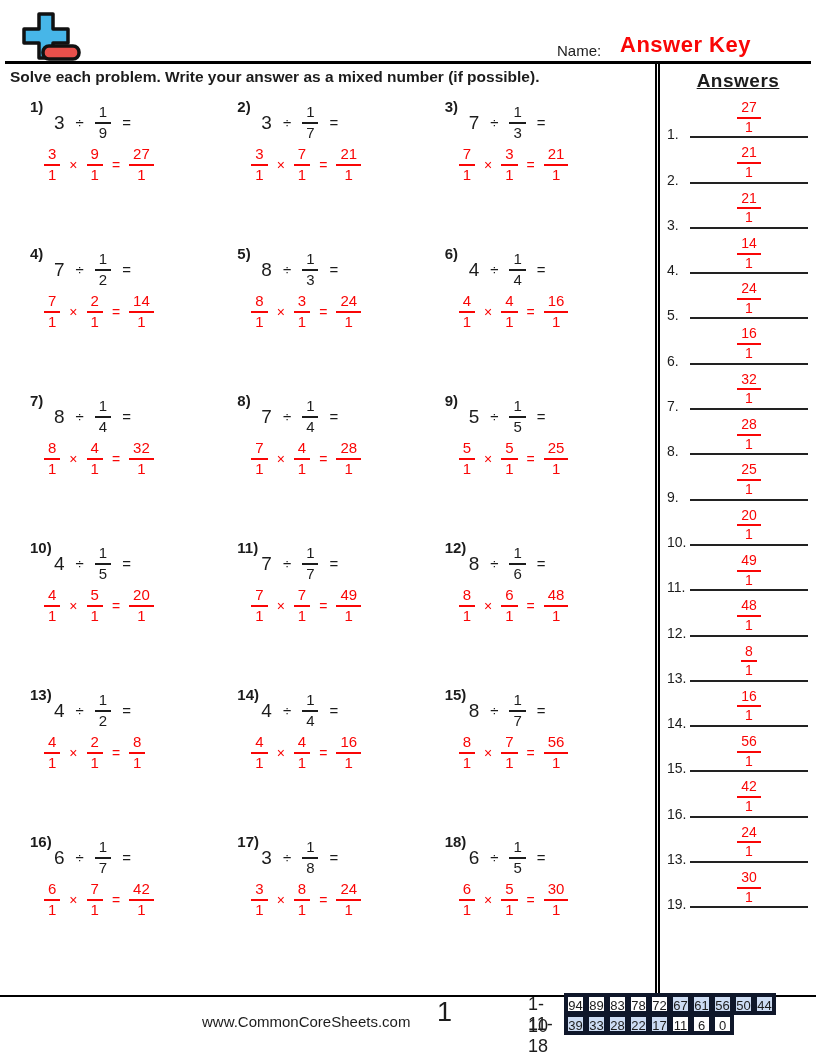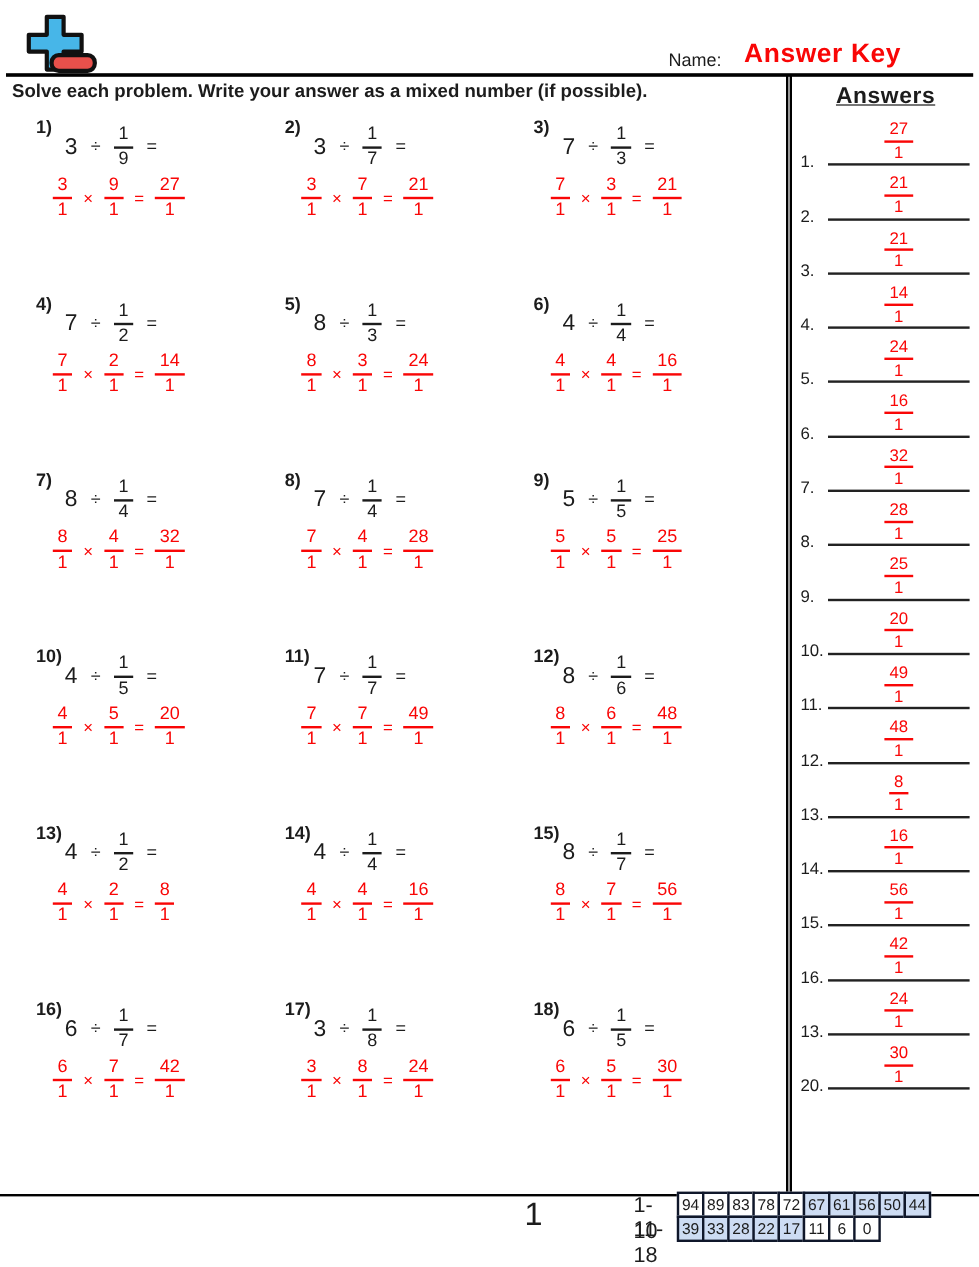--- a/index.html
+++ b/index.html
@@ -56,21 +56,21 @@
     background:#000; border-radius:10px; }
   .math-pill { position:absolute; left:5px; right:5px; top:5px; bottom:5px; background:#fff;
     border-radius:15px; display:flex; align-items:center; justify-content:center;
     font-size:21px; font-weight:bold; color:#000; }
   .website { position:absolute; left:202px; top:1013px; font-size:15px; }
   .page-num { position:absolute; left:437px; top:997px; font-size:27px; }
   .score-table { position:absolute; left:528px; top:993px; }
   .score-row { display:flex; height:22px; }
   .score-row + .score-row { margin-top:-2px; }
   .score-label { width:38px; text-align:left; padding-right:5px; font-size:18px; line-height:22px; }
-  .score-cell { width:23px; height:22px; border:2px solid #0f172a; margin-left:-2px;
+  .score-cell { width:23px; height:22px; border:4px solid #0f172a; margin-left:-2px;
     text-align:center; font-size:13px; line-height:18px; background:#fff; }
   .score-cell.shaded { background:var(--score-fill); }
 </style>
 </head>
 <body>
 
 <div class="page" style="--red: #f90606; --score-fill: #cddcf3;">
 
   <div class="logo">
     <svg width="72" height="56" viewBox="0 0 72 56">
@@ -776,32 +776,33 @@
           <span class="ans-num">13.</span>
           <div class="ans-blank">
             <span class="frac">
               <span class="fn">24</span>
               <span class="fd">1</span>
             </span>
           </div>
         </div>
 
         <div class="ans-item">
-          <span class="ans-num">20.</span>
+          <span class="ans-num">19.</span>
           <div class="ans-blank">
             <span class="frac">
               <span class="fn">30</span>
               <span class="fd">1</span>
             </span>
           </div>
         </div>
       </div>
   </div>
 
   <div class="footer-rule"></div>
+  <div class="website">www.CommonCoreSheets.com</div>
   <div class="page-num">1</div>
 
   <div class="score-table">
     <div class="score-row">
       <span class="score-label">1-10</span>
 
         <span class="score-cell">94</span>
 
         <span class="score-cell">89</span>
 

